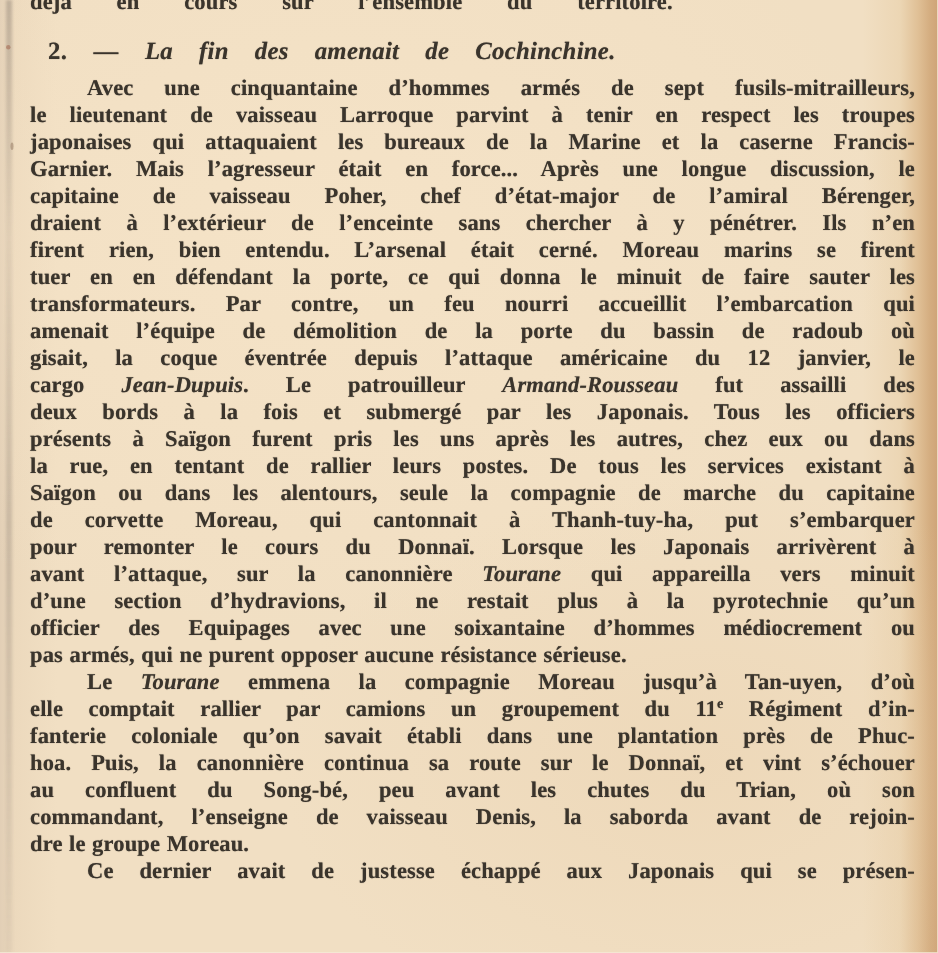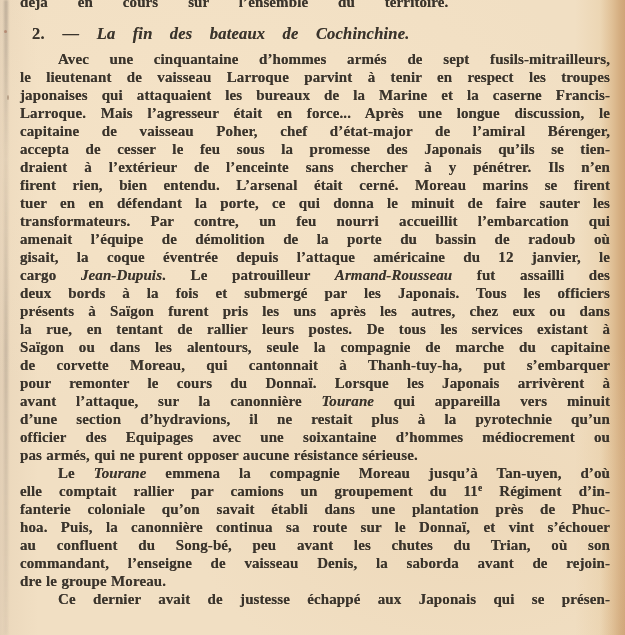--- a/index.html
+++ b/index.html
@@ -52,27 +52,26 @@
 </style>
 </head>
 <body>
 
 <div class="page">
   <div class="left-smudge"></div>
   <div class="speck speck-a"></div>
   <div class="speck speck-b"></div>
   <div class="content">
       <div class="line nofill fragment">déjà en cours sur l’ensemble du territoire.</div>
-      <div class="heading">2. — <i>La fin des bateaux de Cochinchine.</i></div>
+      <div class="heading">2. — <i>La fin des amenait de Cochinchine.</i></div>
       <div class="line indent">Avec une cinquantaine d’hommes armés de sept fusils-mitrailleurs,</div>
       <div class="line">le lieutenant de vaisseau Larroque parvint à tenir en respect les troupes</div>
       <div class="line">japonaises qui attaquaient les bureaux de la Marine et la caserne Francis-</div>
-      <div class="line">Larroque. Mais l’agresseur était en force... Après une longue discussion, le</div>
+      <div class="line">Garnier. Mais l’agresseur était en force... Après une longue discussion, le</div>
       <div class="line">capitaine de vaisseau Poher, chef d’état-major de l’amiral Bérenger,</div>
-      <div class="line">accepta de cesser le feu sous la promesse des Japonais qu’ils se tien-</div>
       <div class="line">draient à l’extérieur de l’enceinte sans chercher à y pénétrer. Ils n’en</div>
       <div class="line">firent rien, bien entendu. L’arsenal était cerné. Moreau marins se firent</div>
       <div class="line">tuer en en défendant la porte, ce qui donna le minuit de faire sauter les</div>
       <div class="line">transformateurs. Par contre, un feu nourri accueillit l’embarcation qui</div>
       <div class="line">amenait l’équipe de démolition de la porte du bassin de radoub où</div>
       <div class="line">gisait, la coque éventrée depuis l’attaque américaine du 12 janvier, le</div>
       <div class="line">cargo <i>Jean-Dupuis</i>. Le patrouilleur <i>Armand-Rousseau</i> fut assailli des</div>
       <div class="line">deux bords à la fois et submergé par les Japonais. Tous les officiers</div>
       <div class="line">présents à Saïgon furent pris les uns après les autres, chez eux ou dans</div>
       <div class="line">la rue, en tentant de rallier leurs postes. De tous les services existant à</div>

